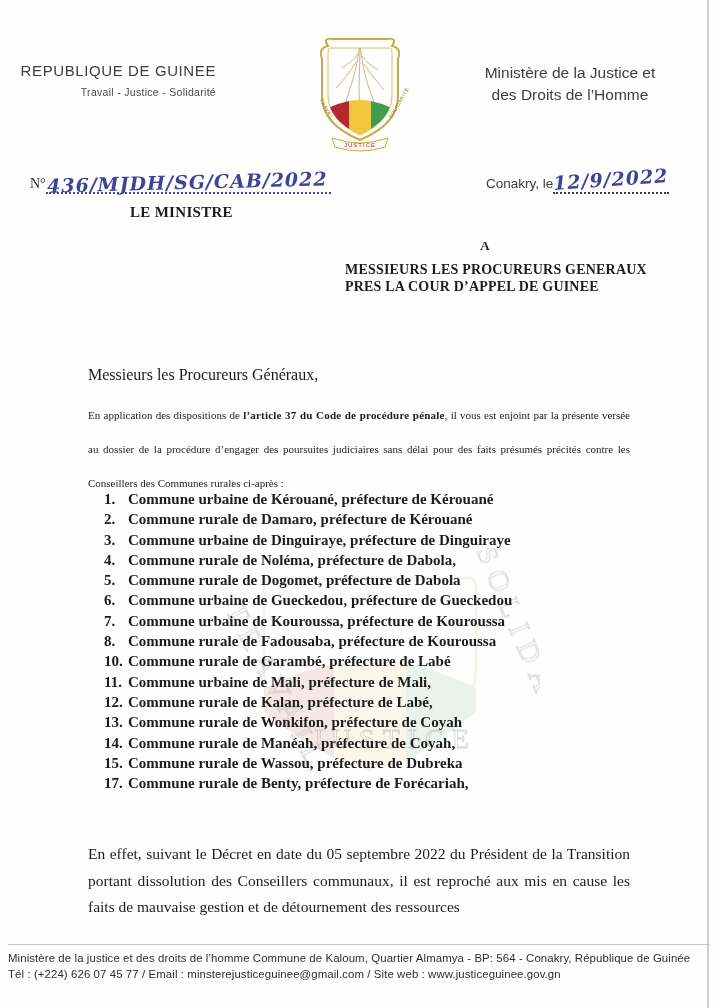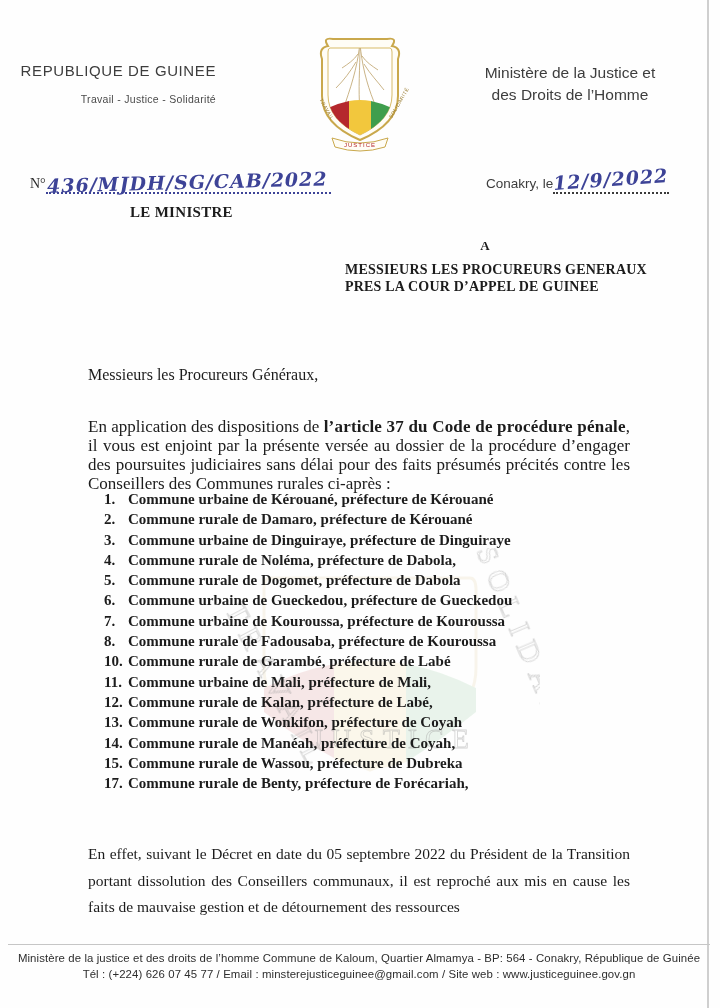--- a/index.html
+++ b/index.html
@@ -7,21 +7,21 @@
     position:relative; width:720px; height:1008px; margin:0 auto;
     background:#fefefe; overflow:hidden;
     font-family:"Liberation Serif", serif; color:#1c1c1c;
   }
   .scan-edge { position:absolute; top:0; left:707px; width:2px; height:1008px; background:#cfcfcf; }
 
   
   .header-left { position:absolute; left:18px; top:62px; width:198px; text-align:right;
     font-family:"Liberation Sans", sans-serif; color:#3d3d3d; }
   .republic { font-size:15px; letter-spacing:0.6px; }
-  .motto { font-size:10.5px; margin-top:14px; color:#4a4a4a; letter-spacing:0.3px; }
+  .motto { font-size:10.5px; margin-top:7px; color:#4a4a4a; letter-spacing:0.3px; }
 
   .emblem-box { position:absolute; left:288px; top:34px; width:144px; height:124px; }
 
   .header-right { position:absolute; left:468px; top:62px; width:204px; text-align:center;
     font-family:"Liberation Sans", sans-serif; font-size:15.5px; line-height:22px; color:#3d3d3d; }
 
   
   .handwriting { font-family:"DejaVu Serif", serif; font-style:italic; color:#3d4397; }
   .ref-line { position:absolute; left:30px; top:170px; font-size:14px; color:#2a2a2a; white-space:nowrap; }
   .ref-line .dotline { display:inline-block; border-bottom:2px dotted #3d4397; padding:0 4px 0 1px; }
@@ -39,36 +39,36 @@
     font-weight:bold; font-size:13px; }
   .to-block { position:absolute; left:345px; top:261px; font-weight:bold; font-size:14px; line-height:17px; letter-spacing:0.2px; }
 
   
   .objet { position:absolute; left:88px; top:306px; font-size:13.5px; font-style:italic; line-height:16.5px; }
   .objet-label { font-style:normal; font-weight:bold; text-decoration:underline; }
 
   .salutation { position:absolute; left:88px; top:366px; font-size:16px; }
 
   
-  .para1 { position:absolute; left:88px; top:417px; width:542px; font-size:17px;
-    line-height:19px; text-align:justify; }
+  .para1 { position:absolute; left:88px; top:398px; width:542px; font-size:11px;
+    line-height:34px; text-align:justify; }
   .para1 b { letter-spacing:0.2px; }
   .para2 { position:absolute; left:88px; top:841px; width:542px; font-size:15.5px;
     line-height:26.5px; text-align:justify; }
 
   
   .commune-list { position:absolute; left:104px; top:489px; font-size:15px; font-weight:bold;
     line-height:20.3px; white-space:nowrap; }
   .commune-num { display:inline-block; min-width:24px; }
 
   
   .watermark { position:absolute; left:200px; top:548px; width:340px; height:250px; pointer-events:none; }
 
   
-  .footer { position:absolute; left:8px; top:944px; width:702px; text-align:center;
+  .footer { position:absolute; left:8px; top:944px; width:702px; 
     font-family:"Liberation Sans", sans-serif; font-size:11.4px; line-height:15.5px; color:#2d2d2d;
     border-top:1px solid #c6c6c6; padding-top:6px; letter-spacing:0.1px; }
 </style>
 </head>
 <body>
 
 <div class="page">
 
   <div class="scan-edge"></div>
 

